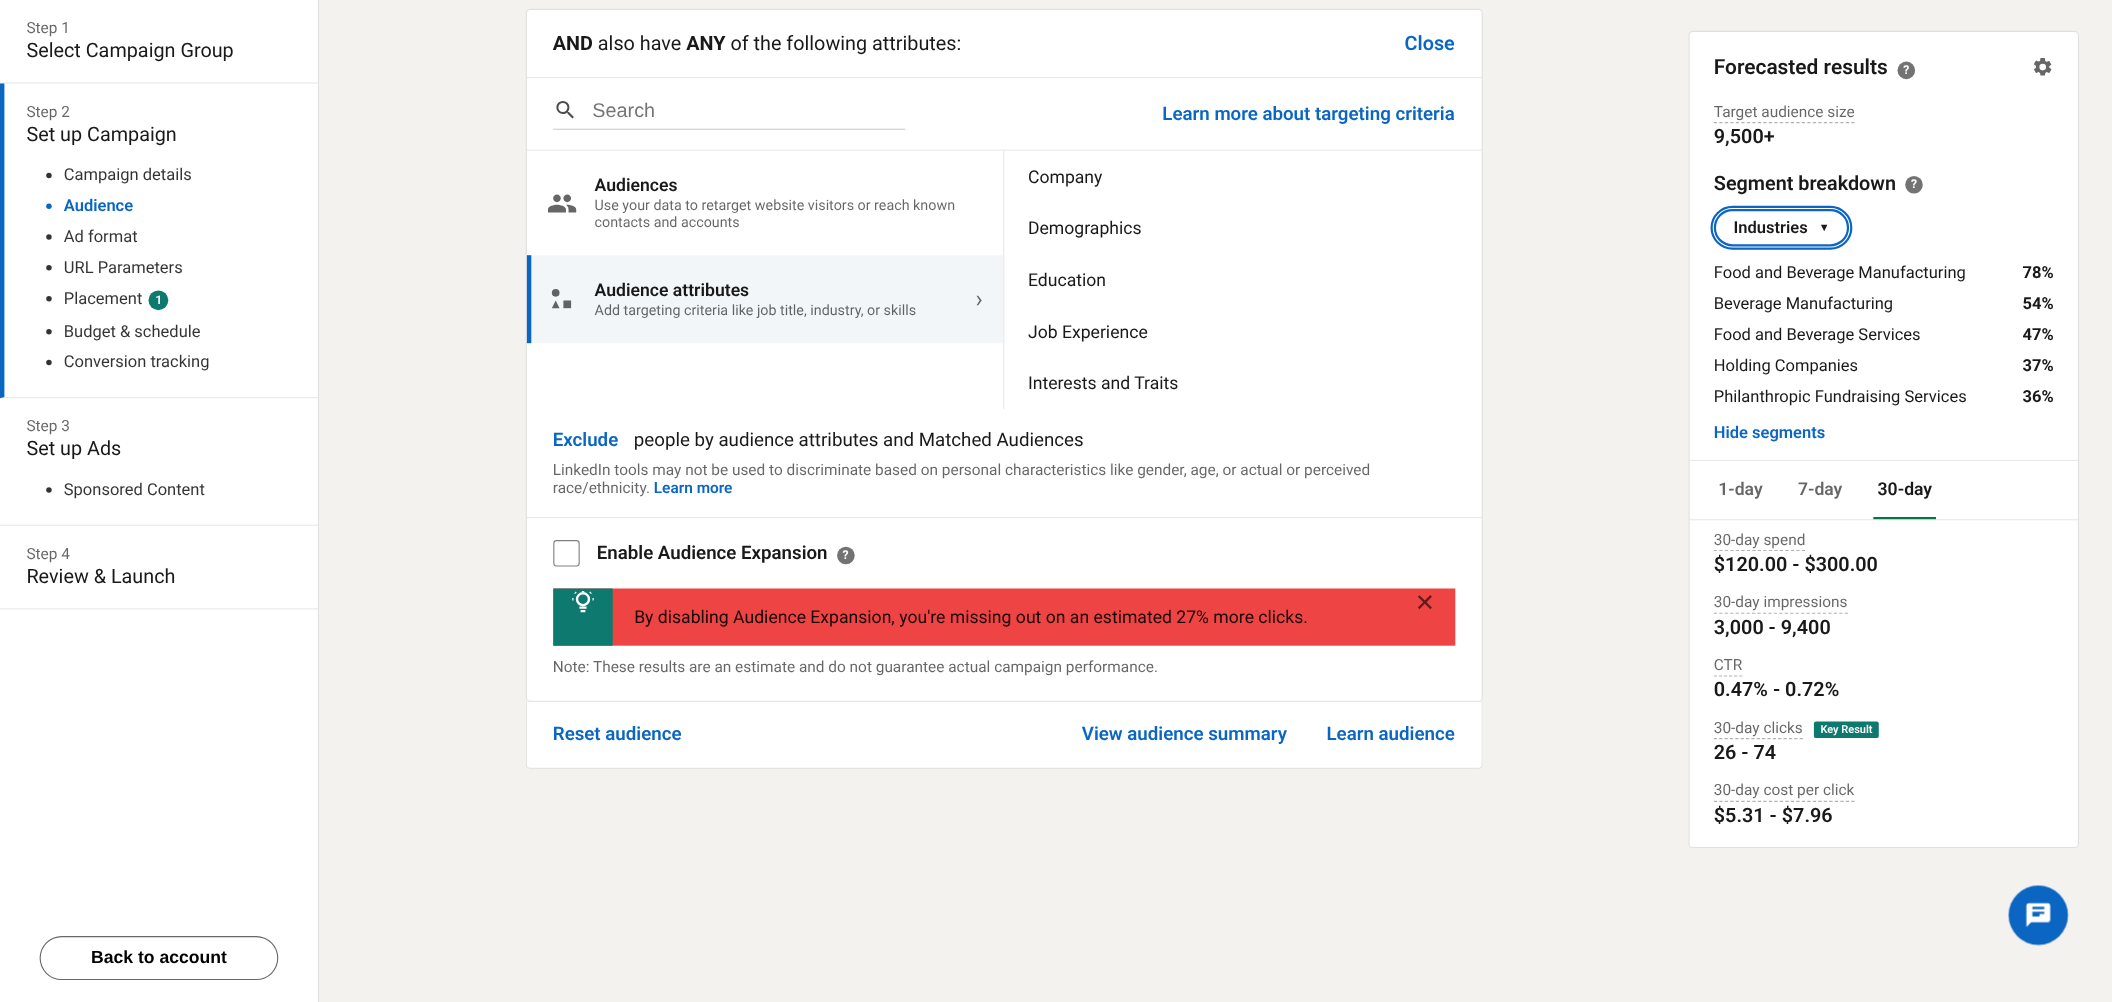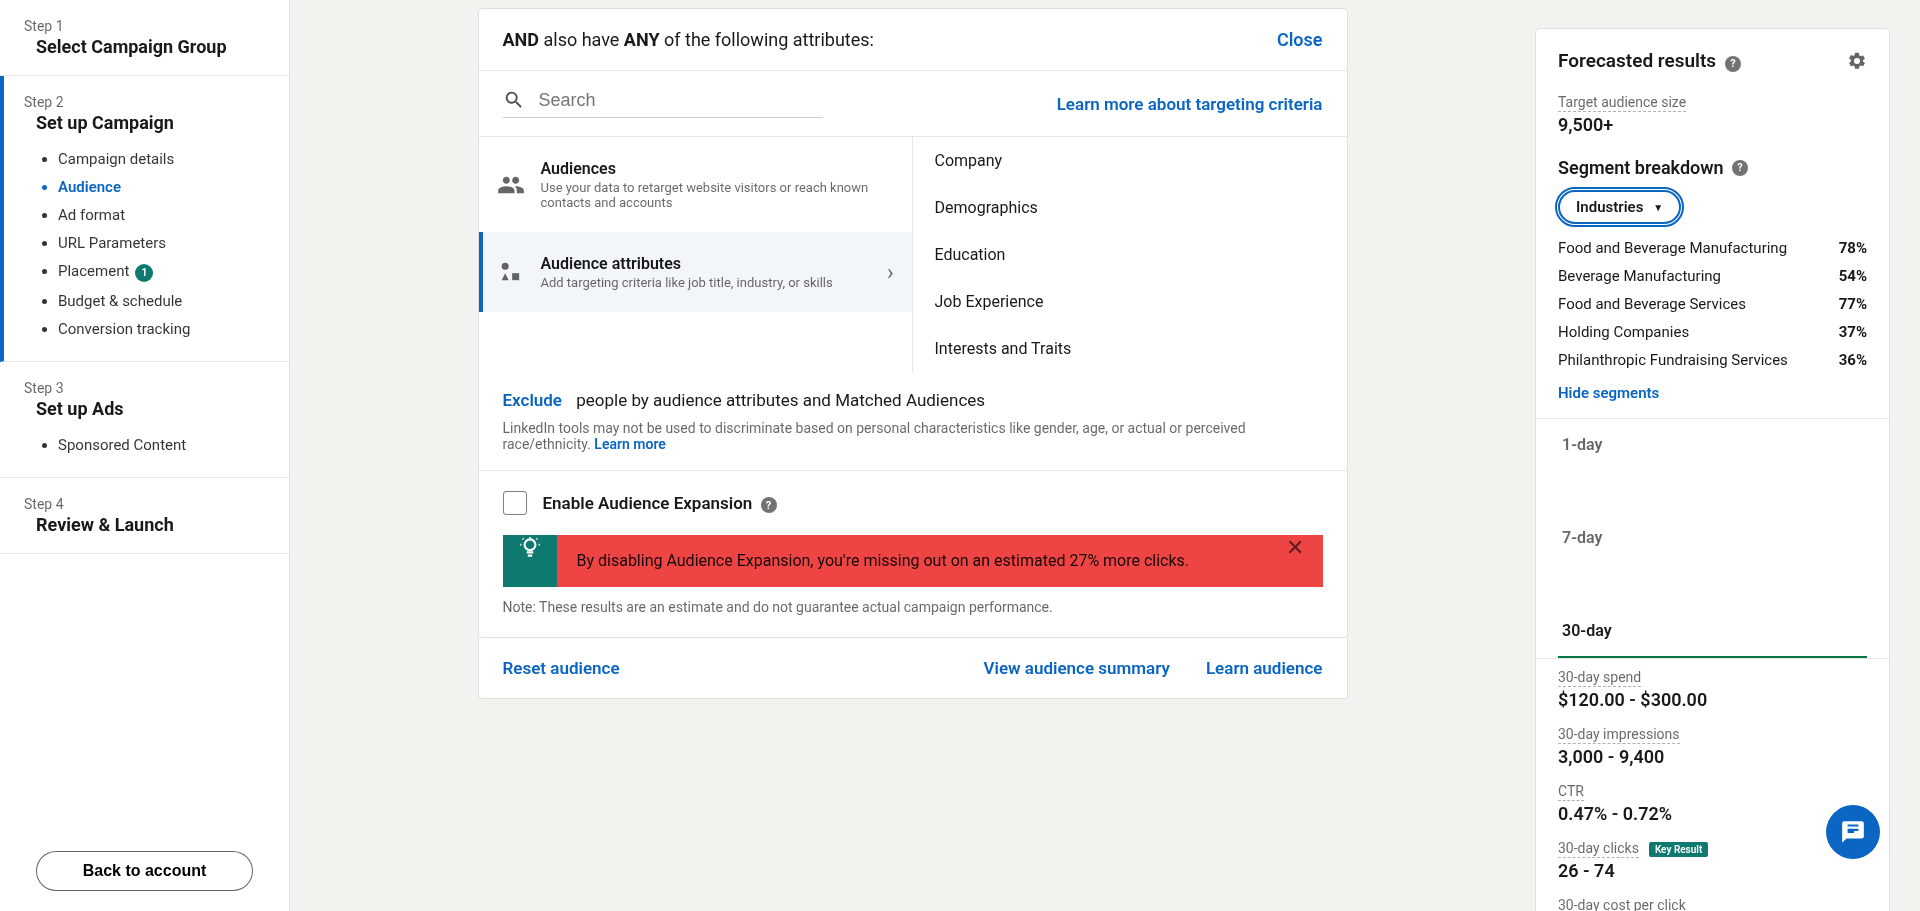--- a/index.html
+++ b/index.html
@@ -2,21 +2,21 @@
 <html><head>
 <meta charset="utf-8">
 <style>
 * { box-sizing: border-box; margin: 0; padding: 0; }
 body { font-family: -apple-system, BlinkMacSystemFont, "Segoe UI", Roboto, Helvetica, Arial, sans-serif; background: #f3f2ef; color: rgba(0,0,0,0.9); font-size: 14px; overflow: hidden; }
 .page { display: flex; width: 1920px; height: 911px; }
 .sidebar { width: 290px; background: #fff; border-right: 1px solid #e0e0e0; display: flex; flex-direction: column; }
 .step-block { padding: 18px 24px; border-bottom: 1px solid #e8e8e8; }
 .step-block.active { border-left: 4px solid #0a66c2; padding-left: 20px; }
 .step-label { font-size: 14px; color: rgba(0,0,0,0.6); }
-.step-title { font-size: 18px; font-weight: 700; margin-top: 2px; margin-left: 12px; }
+.step-title { font-size: 18px; font-weight: 400; margin-top: 2px; }
 .step-items { list-style: disc; margin-left: 34px; margin-top: 12px; }
 .step-items li { padding: 5px 0; font-size: 15px; color: rgba(0,0,0,0.8); }
 .step-items li.current { color: #0a66c2; font-weight: 600; }
 .badge { display: inline-flex; align-items: center; justify-content: center; background: #0e7a6f; color: #fff; border-radius: 50%; width: 18px; height: 18px; font-size: 11px; margin-left: 6px; font-weight: 600; }
 .sidebar-footer { padding: 20px 36px; margin-top: auto; }
 .btn-outline { width: 100%; border: 1px solid rgba(0,0,0,0.6); background: #fff; border-radius: 28px; padding: 10px; font-size: 16px; font-weight: 600; cursor: pointer; }
 .main-wrap { flex: 1; display: flex; justify-content: center; padding: 0 20px; padding-top: 0; }
 .main-card-wrap { width: 870px; }
 .main-card { background: #fff; border: 1px solid #e0e0e0; border-radius: 4px; margin-top: 8px; }
 .card-header { display: flex; justify-content: space-between; align-items: center; padding: 20px 24px; border-bottom: 1px solid #e8e8e8; }
@@ -58,21 +58,21 @@
 .forecast-header h3 { font-size: 19px; font-weight: 600; }
 .gear-icon { color: rgba(0,0,0,0.6); cursor: pointer; }
 .fc-section { padding: 8px 22px; }
 .fc-label { font-size: 14px; color: rgba(0,0,0,0.6); border-bottom: 1px dashed rgba(0,0,0,0.3); display: inline-block; padding-bottom: 1px; }
 .fc-value { font-size: 18px; font-weight: 600; margin-top: 2px; }
 .seg-header { padding: 14px 22px 8px; font-size: 18px; font-weight: 600; display: flex; align-items: center; }
 .seg-select { margin: 4px 22px 10px; border: 2px solid #0a66c2; border-radius: 20px; padding: 6px 16px; display: inline-flex; align-items: center; font-weight: 600; font-size: 15px; cursor: pointer; outline: 2px solid #0a66c2; outline-offset: 1px; }
 .seg-select::after { content: "▼"; font-size: 10px; margin-left: 10px; }
 .seg-row { display: flex; justify-content: space-between; padding: 5px 22px; font-size: 15px; }
 .hide-seg { padding: 10px 22px 16px; color: #0a66c2; font-weight: 600; font-size: 15px; cursor: pointer; border-bottom: 1px solid #e8e8e8; }
-.tabs { display: flex; border-bottom: 1px solid #e8e8e8; padding: 0 22px; gap: 40px; flex-direction: column; }
+.tabs { display: flex; border-bottom: 1px solid #e8e8e8; padding: 0 22px; gap: 24px; }
 .tab { padding: 16px 4px; font-size: 16px; font-weight: 600; color: rgba(0,0,0,0.6); cursor: pointer; border-bottom: 2px solid transparent; }
 .tab.active { color: rgba(0,0,0,0.9); border-bottom: 2px solid #057642; }
 .metric { padding: 10px 22px 6px; }
 .key-badge { background: #0e7a6f; color: #fff; font-size: 10px; padding: 2px 6px; border-radius: 2px; margin-left: 10px; font-weight: 600; }
 .chat-fab { position: fixed; right: 40px; bottom: 52px; width: 54px; height: 54px; background: #0a66c2; border-radius: 50%; display: flex; align-items: center; justify-content: center; color: #fff; cursor: pointer; }
 </style>
 </head>
 <body>
 
 <div class="page">
@@ -208,21 +208,21 @@
       <div class="seg-row">
           <span>Food and Beverage Manufacturing</span>
           <b>78%</b>
         </div>
       <div class="seg-row">
           <span>Beverage Manufacturing</span>
           <b>54%</b>
         </div>
       <div class="seg-row">
           <span>Food and Beverage Services</span>
-          <b>77%</b>
+          <b>47%</b>
         </div>
       <div class="seg-row">
           <span>Holding Companies</span>
           <b>37%</b>
         </div>
       <div class="seg-row">
           <span>Philanthropic Fundraising Services</span>
           <b>36%</b>
         </div>
     </div>

